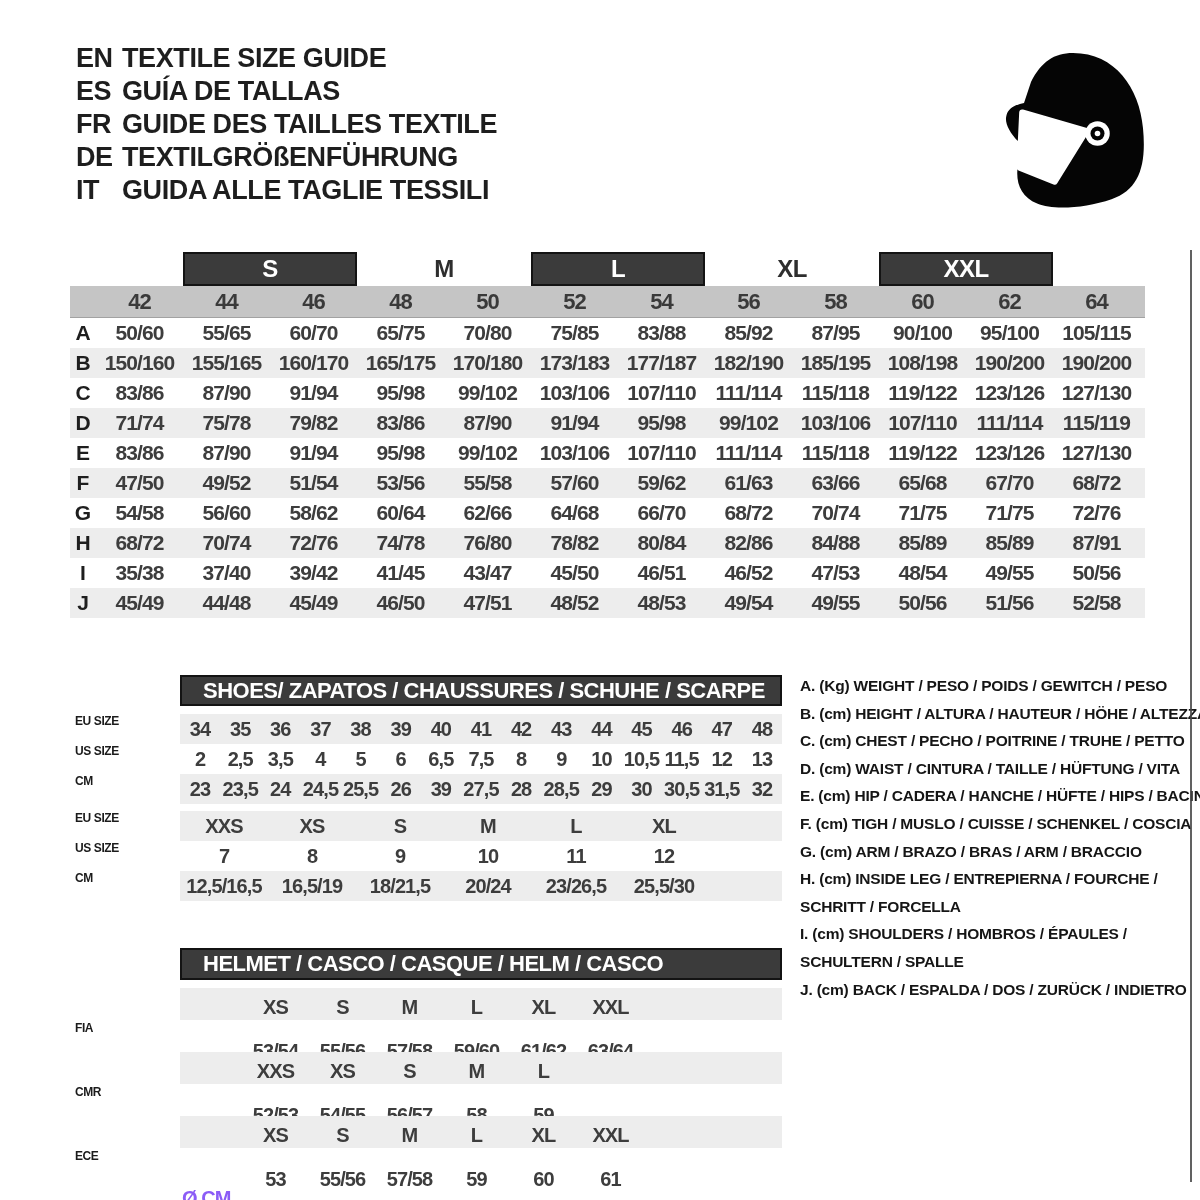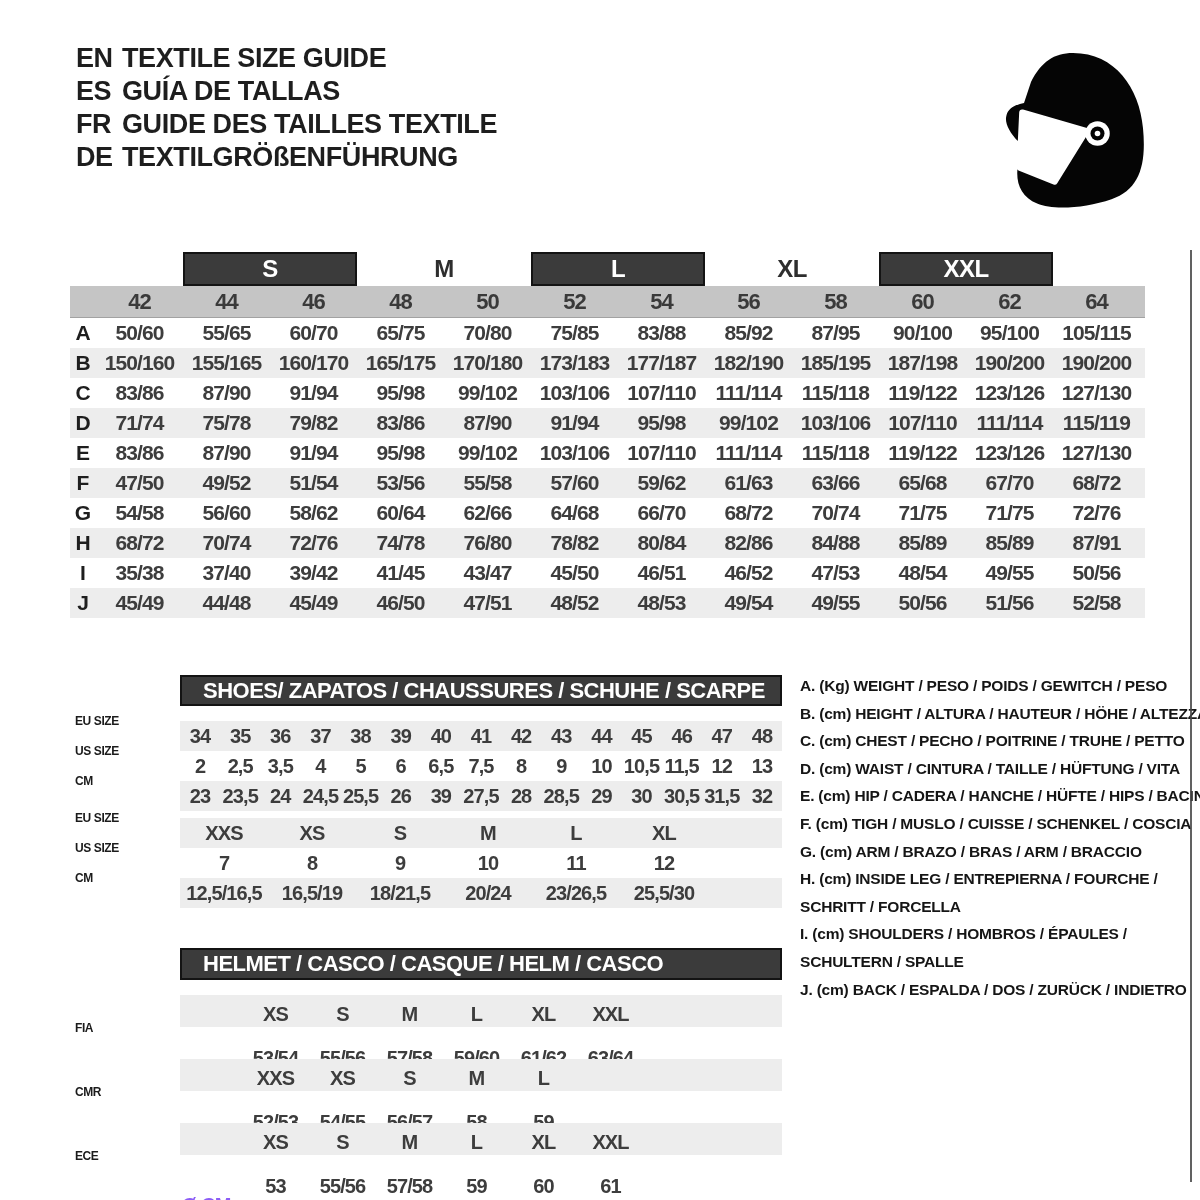--- a/index.html
+++ b/index.html
@@ -37,21 +37,21 @@
     background:#3b3b3b;border:2px solid #131313;color:#ffffff;
     display:flex;align-items:center;padding-left:21px;
     font-size:22px;letter-spacing:-0.5px;white-space:nowrap;
   }
   .helmet-sec .bar{height:32px;}
   .brow{position:relative;height:30px;}
   .gloves-sec .brow{height:30px;}
   .helmet-sec .brow{height:32px;}
   .rlabel{position:absolute;left:5px;top:0;height:100%;display:flex;align-items:center;
           font-size:12px;color:#1b1b1b;letter-spacing:-0.4px;white-space:nowrap;}
-  .band{position:absolute;left:110px;top:15px;width:602px;height:100%;display:grid;}
+  .band{position:absolute;left:110px;top:8px;width:602px;height:100%;display:grid;}
   .band.shaded{background:#ededed;}
   .shoes-cols{grid-template-columns:repeat(15,1fr);}
   .gloves-cols{grid-template-columns:repeat(6,88px) 1fr;}
   .helmet-cols{grid-template-columns:62px repeat(6,67px) 1fr;}
   .bcell{display:flex;align-items:center;justify-content:center;
          font-size:20px;letter-spacing:-0.9px;color:#3d3d3d;white-space:nowrap;}
   .bcell.unit{justify-content:flex-start;padding-left:2px;color:#8b5cf6;margin-top:39px;}
   
   .legend{position:absolute;left:800px;top:672px;width:420px;
           font-size:15.5px;line-height:27.6px;color:#151515;letter-spacing:-0.2px;}
@@ -71,20 +71,24 @@
       <div class="lang-code">ES</div>
       <div class="lang-title">GUÍA DE TALLAS</div>
     </div>
     <div class="lang-row">
       <div class="lang-code">FR</div>
       <div class="lang-title">GUIDE DES TAILLES TEXTILE</div>
     </div>
     <div class="lang-row">
       <div class="lang-code">DE</div>
       <div class="lang-title">TEXTILGRÖßENFÜHRUNG</div>
+    </div>
+    <div class="lang-row">
+      <div class="lang-code">IT</div>
+      <div class="lang-title">GUIDA ALLE TAGLIE TESSILI</div>
     </div>
   </div>
 
 <div class="logo">
   <svg viewBox="0 0 200 200" width="175" height="180" aria-hidden="true">
     <path d="M112 12 C 160 12 188 52 192 98 C 196 140 188 168 156 179
              C 126 189 90 192 71 184 C 52 176 46 160 49 140 L 53 117
              C 41 105 33 93 36 83 C 38 75 47 71 56 69 L 64 45
              C 76 22 90 12 112 12 Z" fill="#050505"></path>
     <path d="M54 80 L127 101 L91 159 L51 143 Z" fill="#ffffff" stroke="#ffffff" stroke-width="7" stroke-linejoin="round"></path>
@@ -137,21 +141,21 @@
         <div class="cell letter">B</div>
         <div class="cell">150/160</div>
         <div class="cell">155/165</div>
         <div class="cell">160/170</div>
         <div class="cell">165/175</div>
         <div class="cell">170/180</div>
         <div class="cell">173/183</div>
         <div class="cell">177/187</div>
         <div class="cell">182/190</div>
         <div class="cell">185/195</div>
-        <div class="cell">187/198</div>
+        <div class="cell">108/198</div>
         <div class="cell">190/200</div>
         <div class="cell">190/200</div>
       </div>
       <div class="grid13 trow">
         <div class="cell letter">C</div>
         <div class="cell">83/86</div>
         <div class="cell">87/90</div>
         <div class="cell">91/94</div>
         <div class="cell">95/98</div>
         <div class="cell">99/102</div>

